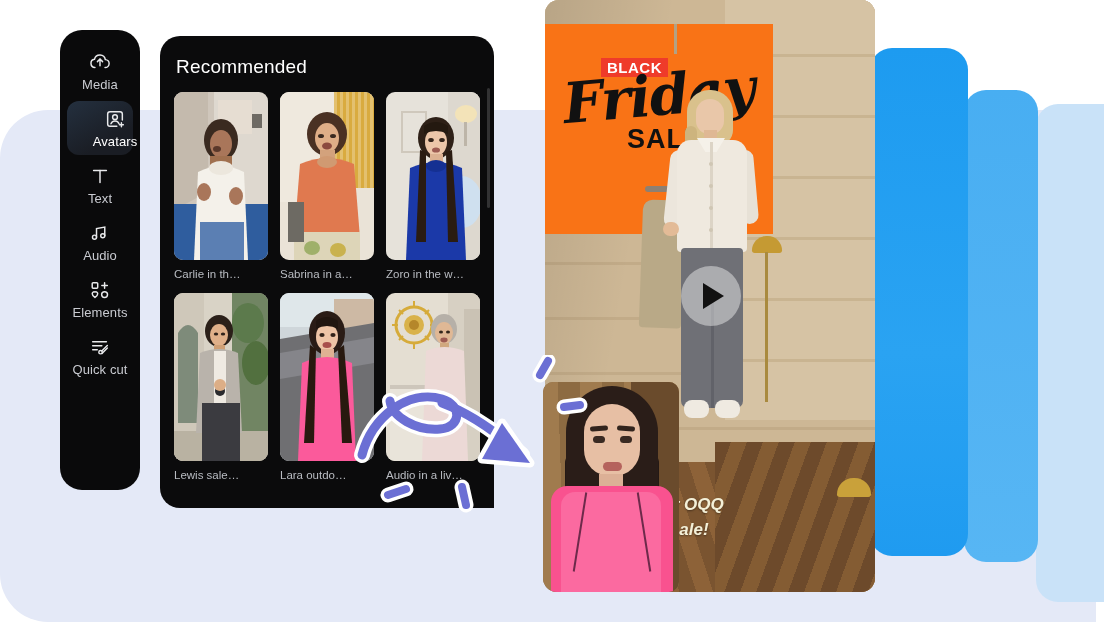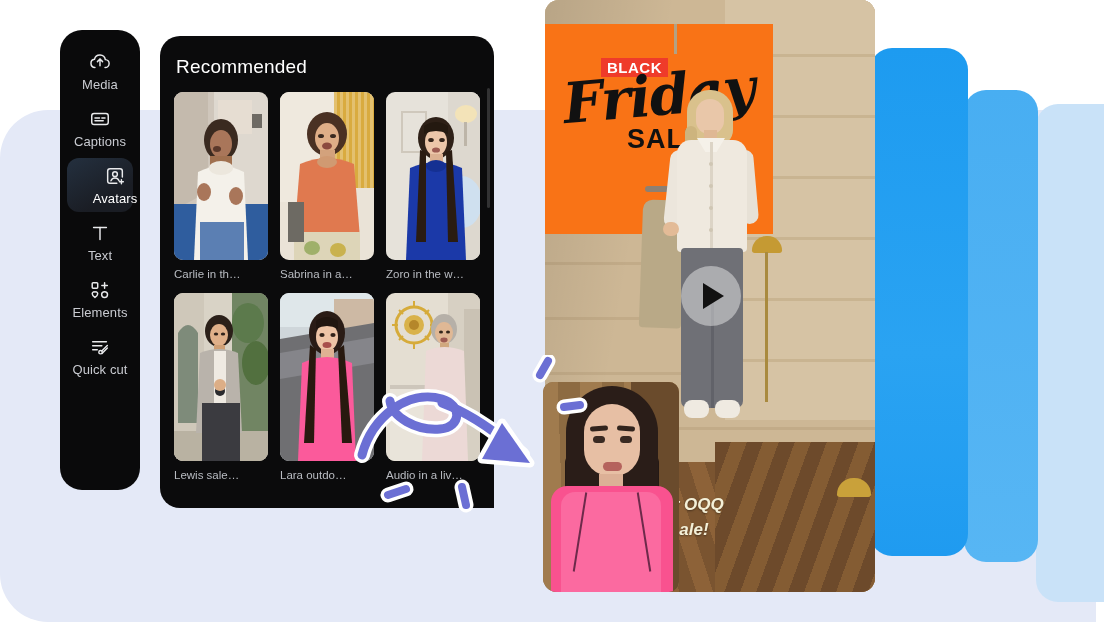--- a/index.html
+++ b/index.html
@@ -211,31 +211,20 @@
       <span class="nav-icon">
         <svg width="22" height="22" viewBox="0 0 24 24" fill="none" stroke="currentColor" stroke-width="1.6" stroke-linecap="round" stroke-linejoin="round">
           <path d="M6.5 18A4.5 4.5 0 0 1 6 9.05 6 6 0 0 1 17.8 9.4 3.8 3.8 0 0 1 17.5 18"></path>
           <path d="M12 16V9"></path>
             <path d="M9.2 11.6 12 8.8l2.8 2.8"></path>
         </svg>
       </span>
       <span class="nav-label">Media</span>
     </div>
 
-    <div class="nav-item">
-      <span class="nav-icon">
-        <svg width="22" height="22" viewBox="0 0 24 24" fill="none" stroke="currentColor" stroke-width="1.6" stroke-linecap="round">
-          <rect x="3" y="6" width="18" height="12" rx="2.5"></rect>
-          <path d="M6.5 11h5"></path>
-            <path d="M6.5 14h9"></path>
-            <path d="M14 11h3.5"></path>
-        </svg>
-      </span>
-      <span class="nav-label">Captions</span>
-    </div>
 
     <div class="nav-item active">
       <span class="nav-icon">
         <svg width="22" height="22" viewBox="0 0 24 24" fill="none" stroke="currentColor" stroke-width="1.6" stroke-linecap="round" stroke-linejoin="round">
           <path d="M20 13V6.5A2.5 2.5 0 0 0 17.5 4h-11A2.5 2.5 0 0 0 4 6.5v11A2.5 2.5 0 0 0 6.5 20H14"></path>
           <circle cx="12" cy="10" r="2.6"></circle>
           <path d="M7.6 17.2c.9-2 2.5-3 4.4-3s3.5 1 4.4 3"></path>
           <path d="M19 16.2v4.2M16.9 18.3h4.2"></path>
         </svg>
       </span>
@@ -245,20 +234,30 @@
     <div class="nav-item">
       <span class="nav-icon">
         <svg width="22" height="22" viewBox="0 0 24 24" fill="none" stroke="currentColor" stroke-width="1.6" stroke-linecap="round">
           <path d="M5 6h14"></path>
             <path d="M12 6v13"></path>
         </svg>
       </span>
       <span class="nav-label">Text</span>
     </div>
 
+    <div class="nav-item">
+      <span class="nav-icon">
+        <svg width="22" height="22" viewBox="0 0 24 24" fill="none" stroke="currentColor" stroke-width="1.6" stroke-linecap="round">
+          <circle cx="6" cy="16.5" r="2.2"></circle>
+            <circle cx="15" cy="15" r="2.2"></circle>
+          <path d="M8.2 16.5V7.2l9-1.6V15"></path>
+        </svg>
+      </span>
+      <span class="nav-label">Audio</span>
+    </div>
 
     <div class="nav-item">
       <span class="nav-icon">
         <svg width="22" height="22" viewBox="0 0 24 24" fill="none" stroke="currentColor" stroke-width="1.6" stroke-linecap="round" stroke-linejoin="round">
           <rect x="3.5" y="4" width="6" height="6" rx="1"></rect>
           <path d="M17 4v6M14 7h6"></path>
           <path d="M6.5 20.2c-2-1.6-3-2.7-3-4.2a2 2 0 0 1 3-1.7 2 2 0 0 1 3 1.7c0 1.5-1 2.6-3 4.2z"></path>
           <circle cx="17" cy="17" r="3.2"></circle>
         </svg>
       </span>

